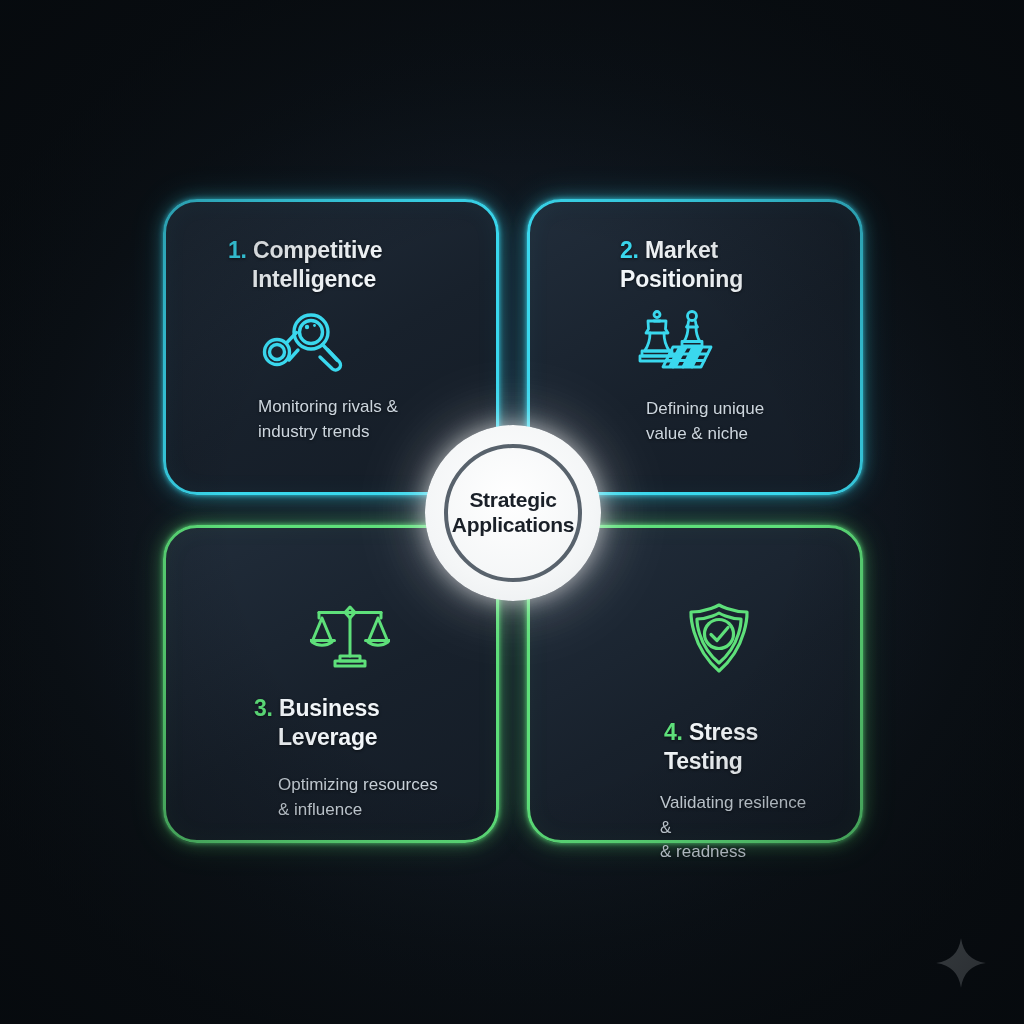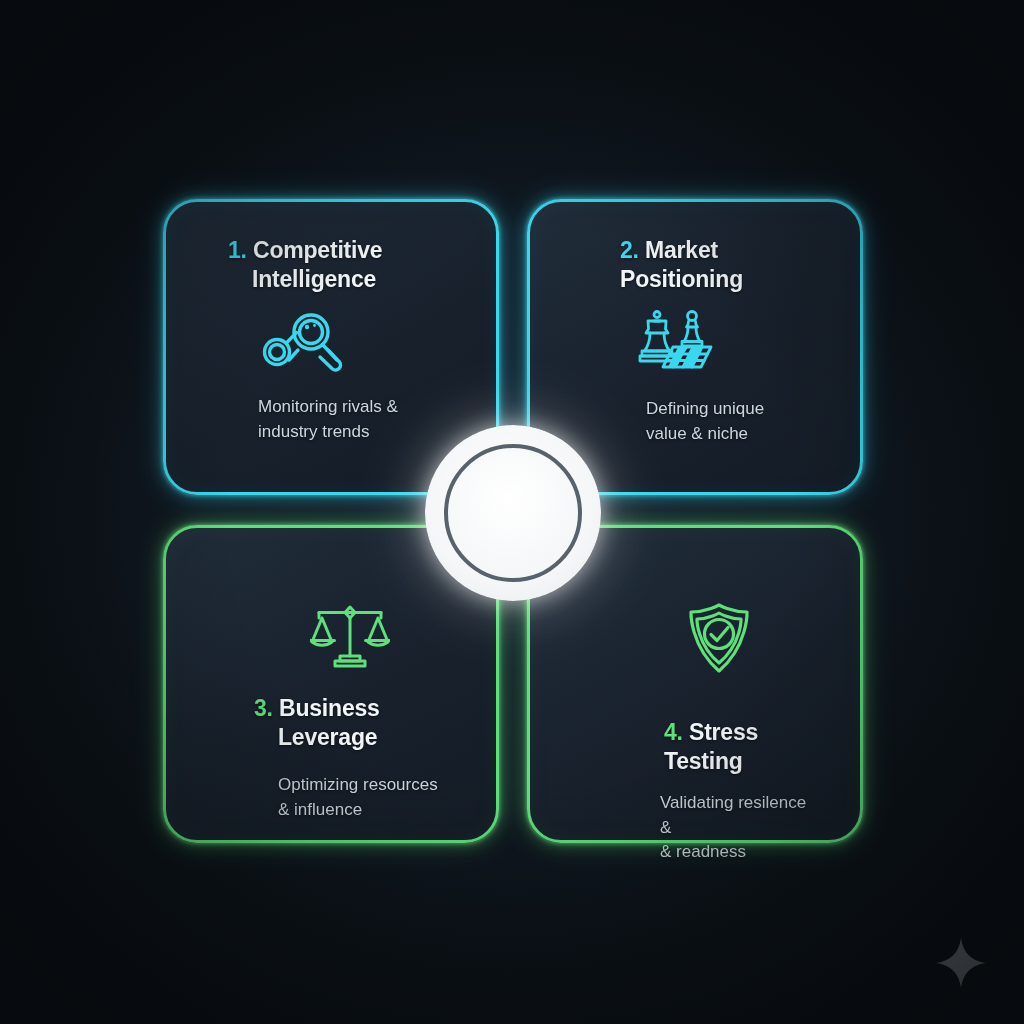--- a/index.html
+++ b/index.html
@@ -268,20 +268,22 @@
 
       <div class="card-title"><span class="num">4.</span> <span>Stress Testing</span></div>
 
       <div class="card-desc">Validating resilence &amp;
 &amp; readness</div>
     </div>
   </div>
 
   <div id="hub">
     <div id="hub-ring"></div>
+    <div id="hub-label">Strategic
+Applications</div>
   </div>
 
   <svg id="sparkle" viewBox="0 0 48 48">
     <path d="M24 2 C26 15 33 22 46 24 C33 26 26 33 24 46 C22 33 15 26 2 24 C15 22 22 15 24 2 Z" fill="#9aa0a6"></path>
   </svg>
 
   <div id="vignette"></div>
 </div>
 
 </body></html>

